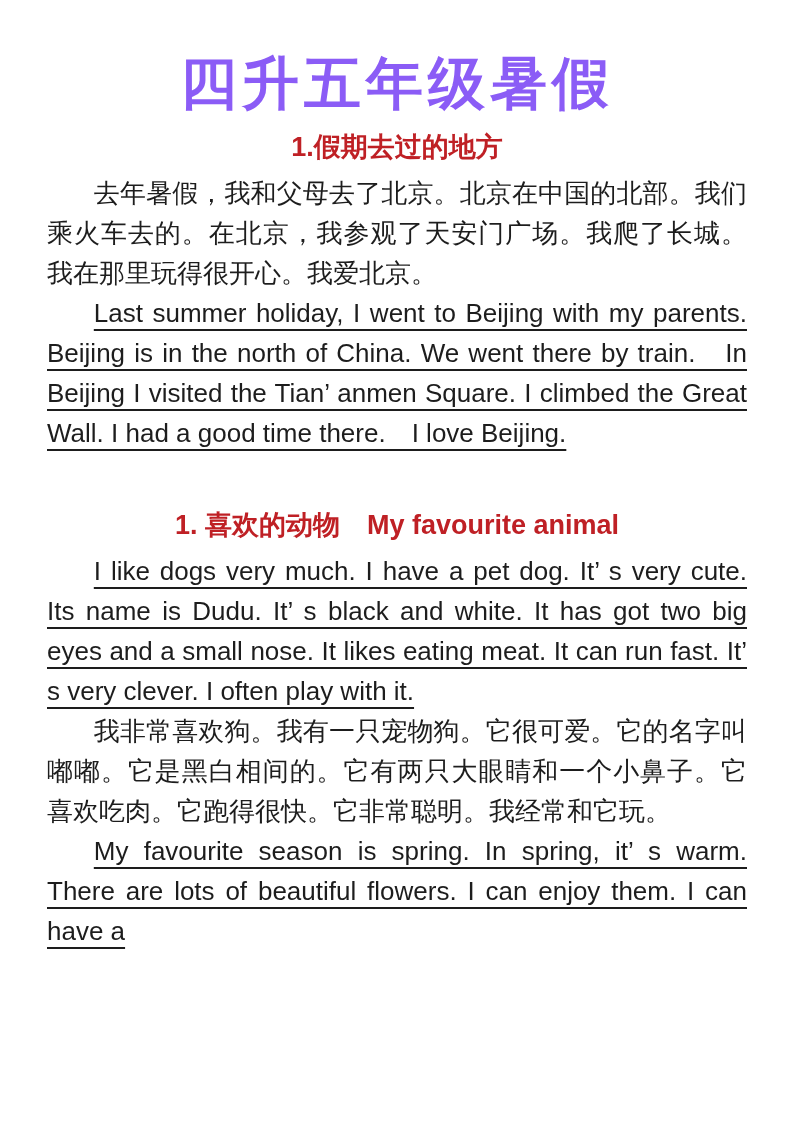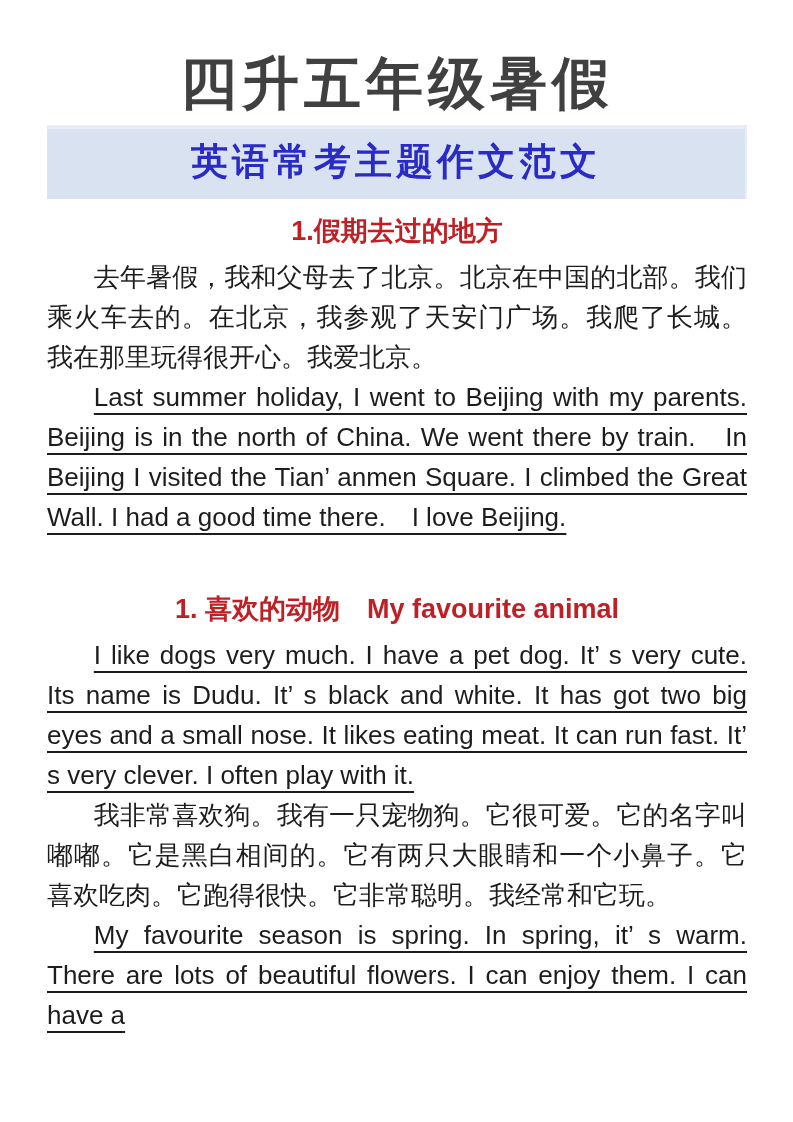--- a/index.html
+++ b/index.html
@@ -20,21 +20,21 @@
   }
   
   .doc-title {
     margin: 22px 0 10px 0;
     text-align: center;
     font-family: "DejaVu Serif", "Liberation Serif", serif;
     font-weight: 700;
     font-size: 57px;
     line-height: 1.1;
     letter-spacing: 5px;
-    color: #404040;
+    color: #8b5cf6;
   }
   
   .banner {
     background: #d9e2f1;
     border-top: 4px solid #e9edf6;
     border-right: 2px solid #e9edf6;
     text-align: center;
     padding: 8px 0 12px 0;
   }
   .banner .banner-text {
@@ -72,23 +72,20 @@
     text-decoration-color: #1d1d1d;
   }
 </style>
 </head>
 <body>
 
 <div class="page">
 
   <h1 class="doc-title">四升五年级暑假</h1>
 
-  <div class="banner">
-    <span class="banner-text">英语常考主题作文范文</span>
-  </div>
 
   <div class="section">
     <h2 class="sec-heading">1.假期去过的地方</h2>
     <p class="para cn">去年暑假，我和父母去了北京。北京在中国的北部。我们乘火车去的。在北京，我参观了天安门广场。我爬了长城。我在那里玩得很开心。我爱北京。</p>
     <p class="para en">Last summer holiday, I went to Beijing with my parents. Beijing is in the north of China. We went there by train.　In Beijing I visited the Tian’ anmen Square. I climbed the Great Wall. I had a good time there.　I love Beijing.</p>
   </div>
 
   <div class="section">
     <h2 class="sec-heading">1. 喜欢的动物　My favourite animal</h2>
     <p class="para en">I like dogs very much. I have a pet dog. It’ s very cute. Its name is Dudu. It’ s black and white. It has got two big eyes and a small nose. It likes eating meat. It can run fast. It’ s very clever. I often play with it.</p>

